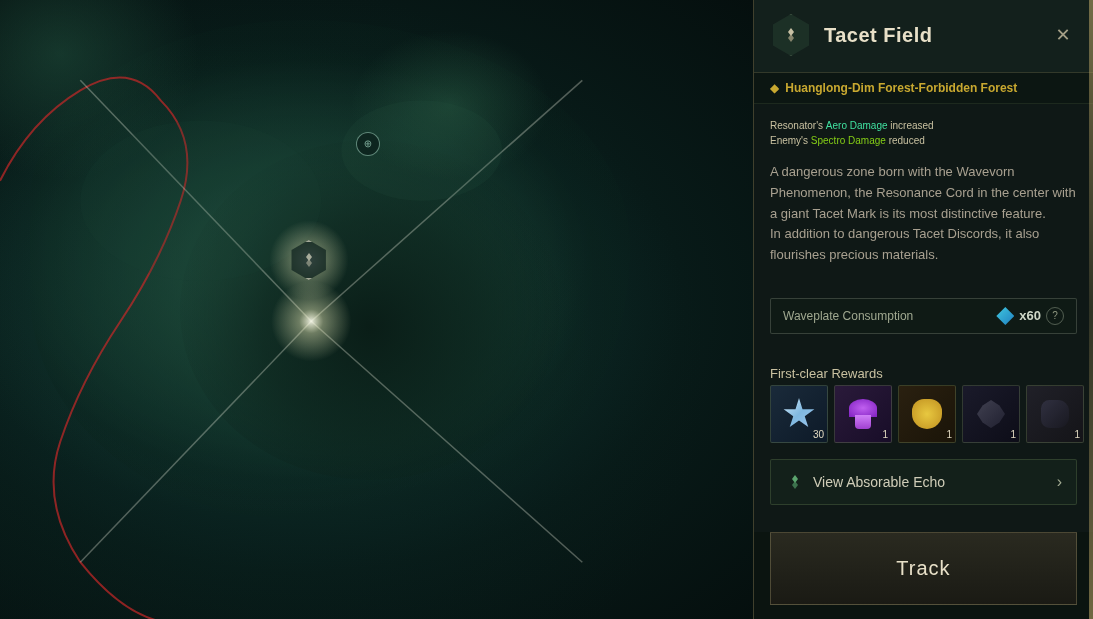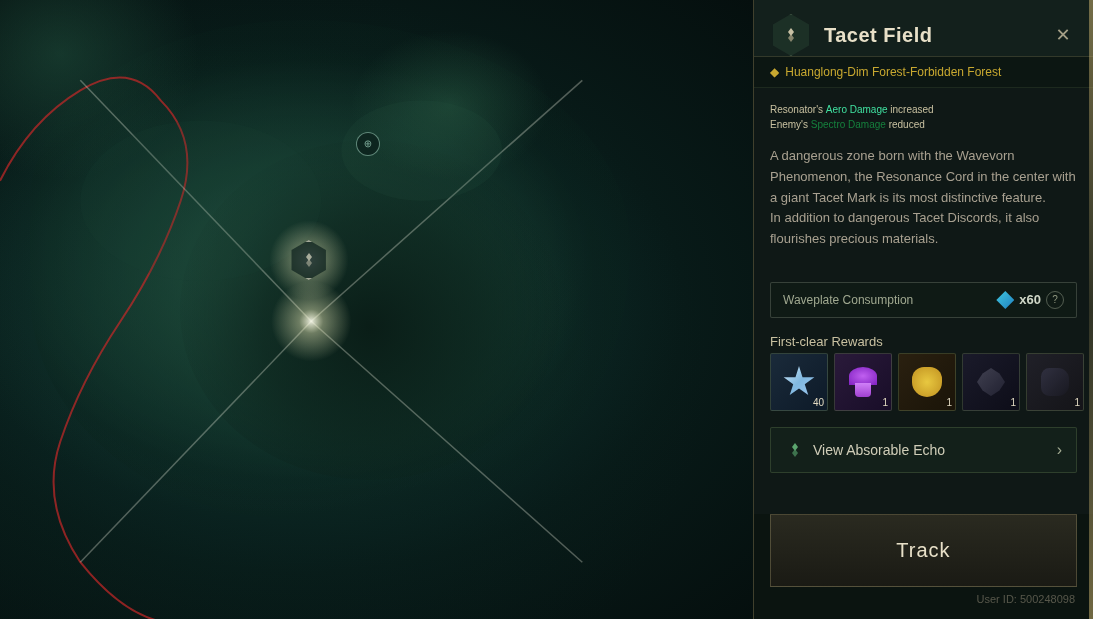--- a/index.html
+++ b/index.html
@@ -132,21 +132,21 @@
     .panel::before {
       content: '';
       position: absolute;
       top: 0; right: 0; bottom: 0;
       width: 4px;
       background: linear-gradient(to bottom, rgba(180,160,100,0.6), rgba(180,160,100,0.2), rgba(180,160,100,0.6));
     }
 
     
     .panel-header {
-      padding: 14px 16px 0;
+      padding: 14px 16px 16px;
       display: flex;
       align-items: center;
       gap: 12px;
       border-bottom: 1px solid rgba(180,160,100,0.2);
       background: rgba(20,35,30,0.8);
     }
 
     .header-icon {
       width: 42px; height: 42px;
       background: rgba(30,50,40,0.9);
@@ -183,21 +183,21 @@
     }
 
     .location-pin {
       color: #c8a830;
       font-size: 12px;
     }
 
     .location-text {
       font-size: 12px;
       color: #c8a830;
-      font-weight: 400;
+      font-weight: 700;
     }
 
     
     .panel-content {
       flex: 1;
       padding: 14px 16px;
       overflow-y: auto;
     }
 
     .panel-content::-webkit-scrollbar { width: 4px; }
@@ -210,41 +210,41 @@
       line-height: 1.5;
       margin-bottom: 14px;
     }
 
     .aero-damage {
       color: #40e0a0;
       font-weight: 500;
     }
 
     .spectro-damage {
-      color: #15803d;
+      color: #84cc16;
       font-weight: 500;
     }
 
     .description {
       font-size: 13px;
       color: #a8a090;
       line-height: 1.6;
       margin-bottom: 32px;
     }
 
     
     .waveplate-box {
       border: 1px solid rgba(150,160,140,0.3);
       border-radius: 2px;
       padding: 8px 12px;
       display: flex;
       align-items: center;
       justify-content: space-between;
       background: rgba(15,28,22,0.6);
-      margin-bottom: 16px;
+      margin-bottom: 32px;
     }
 
     .waveplate-label {
       font-size: 12px;
       color: #a0a890;
     }
 
     .waveplate-count {
       display: flex;
       align-items: center;
@@ -522,21 +522,21 @@
       </div>
     </div>
 
     <div class="rewards-title">First-clear Rewards</div>
     <div class="rewards-grid">
 
       <div class="reward-item reward-bg-1">
         <div class="reward-icon">
           <div class="crystal-shape"></div>
         </div>
-        <span class="reward-count">40</span>
+        <span class="reward-count">30</span>
       </div>
 
       <div class="reward-item reward-bg-2">
         <div class="reward-icon">
           <div class="purple-mushroom"></div>
         </div>
         <span class="reward-count">1</span>
       </div>
 
       <div class="reward-item reward-bg-3">
@@ -572,16 +572,15 @@
         </div>
         <span class="view-absorb-label">View Absorable Echo</span>
       </div>
       <span class="chevron-right">›</span>
     </div>
 
   </div>
 
   <div class="panel-footer">
     <button class="track-btn">Track</button>
-    <div class="user-id">User ID: 500248098</div>
   </div>
 
 </div>
 
 </body></html>

